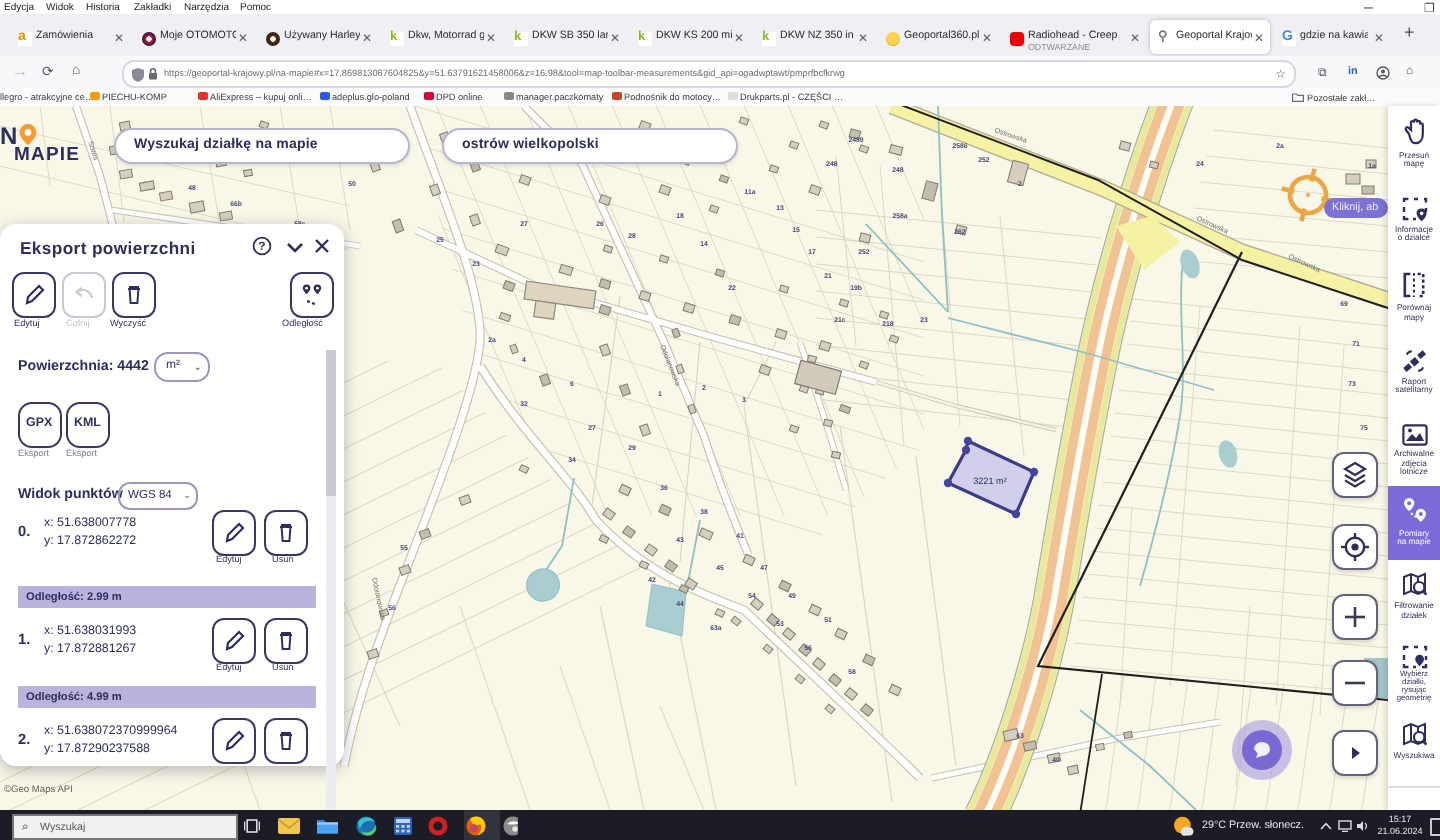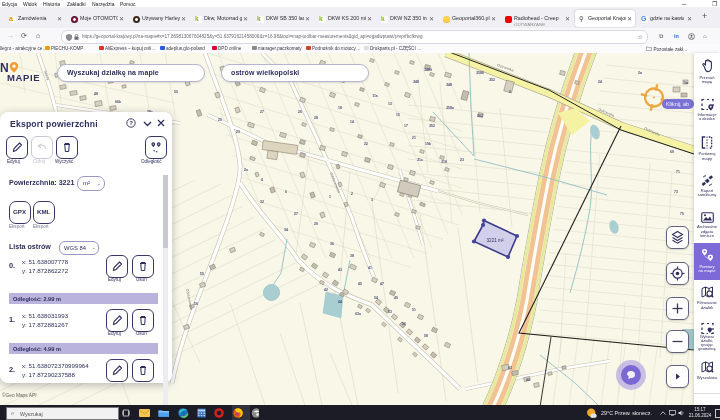--- a/index.html
+++ b/index.html
@@ -601,38 +601,38 @@
         </g>
         <circle cx="7.3" cy="7.1" r="0.7" fill="#fff"></circle>
         <circle cx="12.7" cy="7.1" r="0.7" fill="#fff"></circle>
         <path d="M7.5 13.5 L12.5 15.5" stroke="#2e2e5e" stroke-width="1.1" stroke-dasharray="1.5 1.2" fill="none"></path>
       </svg></div>
   <span class="plbl" style="left:7px;top:47px;">Edytuj</span>
   <span class="plbl grey" style="left:33px;top:47px;">Cofnij</span>
   <span class="plbl" style="left:55px;top:47px;">Wyczyść</span>
   <span class="plbl" style="left:141px;top:47px;">Odległość</span>
 
-  <span style="position:absolute;left:9px;top:66.5px;font-size:7.1px;font-weight:bold;">Powierzchnia: 3221</span>
+  <span style="position:absolute;left:9px;top:66.5px;font-size:7.1px;font-weight:bold;">Powierzchnia: 4442</span>
   <div style="position:absolute;left:77px;top:64px;width:26px;height:13px;border:0.8px solid #9a97c0;border-radius:7px;">
     <span style="position:absolute;left:5px;top:3px;font-size:6px;">m²</span>
       <span style="position:absolute;right:3px;top:3.4px;font-size:5px;color:#555;">⌄</span>
   </div>
   <div style="position:absolute;left:163px;top:63px;width:4.5px;height:311px;background:#ededf1;"></div>
   <div style="position:absolute;left:163px;top:63px;width:4.5px;height:73px;background:#c9c9d1;"></div>
 
   <div class="pbtn" style="left:9px;top:89px;border-radius:7px;">
       <span style="position:absolute;left:3px;top:6px;font-size:6.2px;font-weight:bold;color:#2e2e5e;">GPX</span>
     </div>
   <div class="pbtn" style="left:33px;top:89px;border-radius:7px;">
       <span style="position:absolute;left:3px;top:6px;font-size:6.2px;font-weight:bold;color:#2e2e5e;">KML</span>
     </div>
   <span class="plbl" style="left:9px;top:112px;color:#7a7a9a;">Eksport</span>
   <span class="plbl" style="left:33px;top:112px;color:#7a7a9a;">Eksport</span>
 
-  <span style="position:absolute;left:9px;top:131px;font-size:7.1px;font-weight:bold;">Lista ostrów</span>
+  <span style="position:absolute;left:9px;top:131px;font-size:7.1px;font-weight:bold;">Widok punktów</span>
   <div style="position:absolute;left:59px;top:129px;width:38px;height:11.5px;border:0.8px solid #9a97c0;border-radius:6px;">
     <span style="position:absolute;left:4px;top:2.6px;font-size:5.8px;">WGS 84</span>
       <span style="position:absolute;right:2.5px;top:2.6px;font-size:4.6px;color:#555;">⌄</span>
   </div>
 
   <span style="position:absolute;left:9px;top:149px;font-size:7.4px;font-weight:bold;">0.</span>
   <span style="position:absolute;left:22px;top:145.5px;font-size:6.2px;">x: 51.638007778</span>
   <span style="position:absolute;left:22px;top:154.5px;font-size:6.2px;">y: 17.872862272</span>
   <div class="pbtn" style="left:106px;top:143px;"><svg width="20" height="21" viewBox="0 0 20 21">
         <path d="M6.5 14.5 L7 11.5 L12.5 6 L14.5 8 L9 13.5 Z M12.5 6 L14.5 8" stroke="#2e2e5e" stroke-width="1.1" fill="none"></path>

